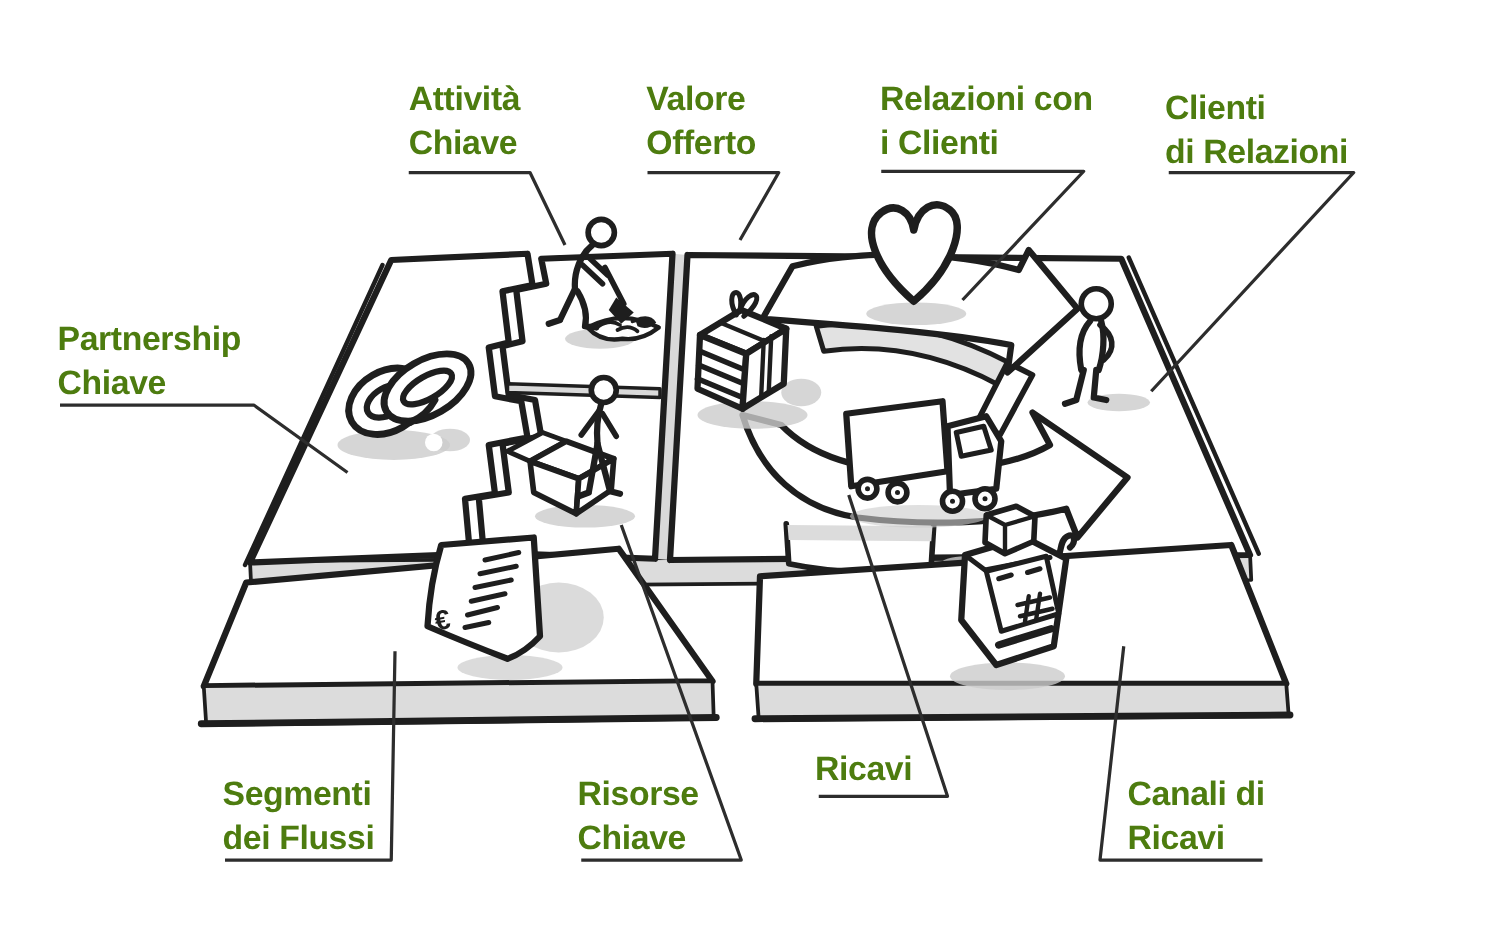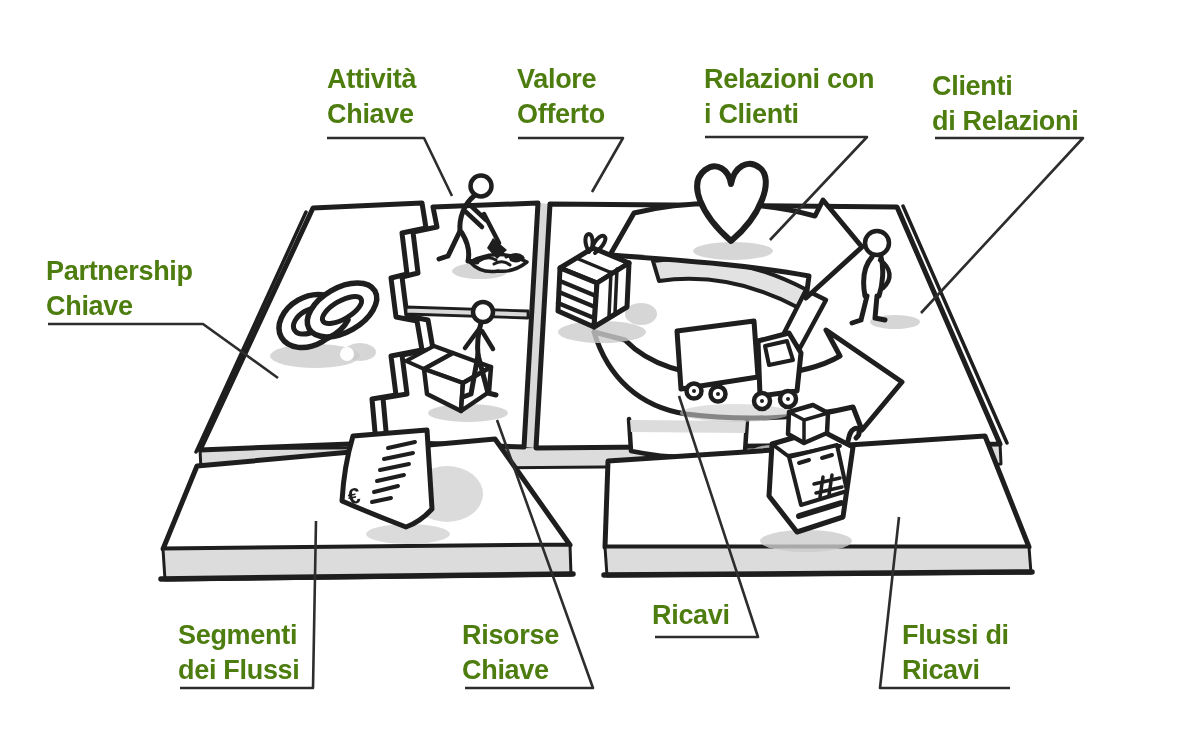--- a/index.html
+++ b/index.html
@@ -210,17 +210,17 @@
     <span>dei Flussi</span>
   </div>
   <div class="lbl" style="left:462px;top:618px">
     <span>Risorse</span>
     <span>Chiave</span>
   </div>
   <div class="lbl" style="left:652px;top:598px">
     <span>Ricavi</span>
   </div>
   <div class="lbl" style="left:902px;top:618px">
-    <span>Flussi di</span>
+    <span>Canali di</span>
     <span>Ricavi</span>
   </div>
 
 </div>
 
 </body></html>

